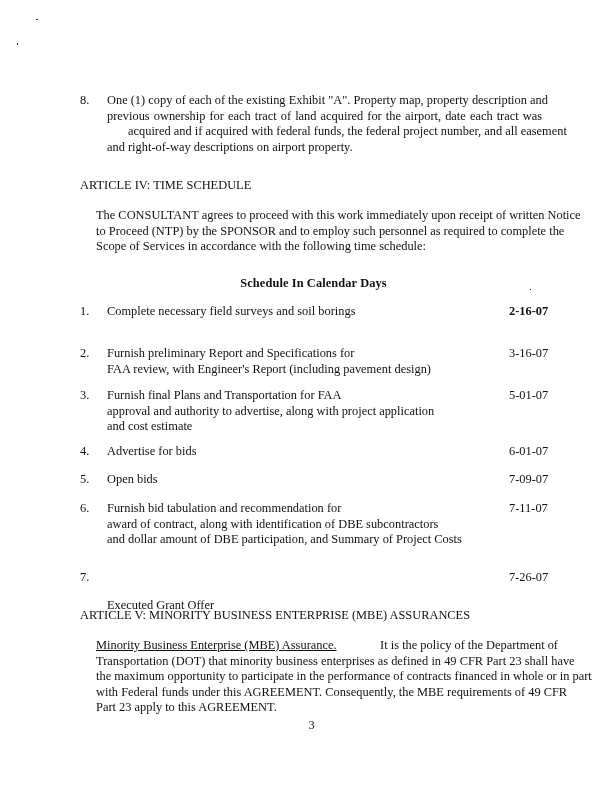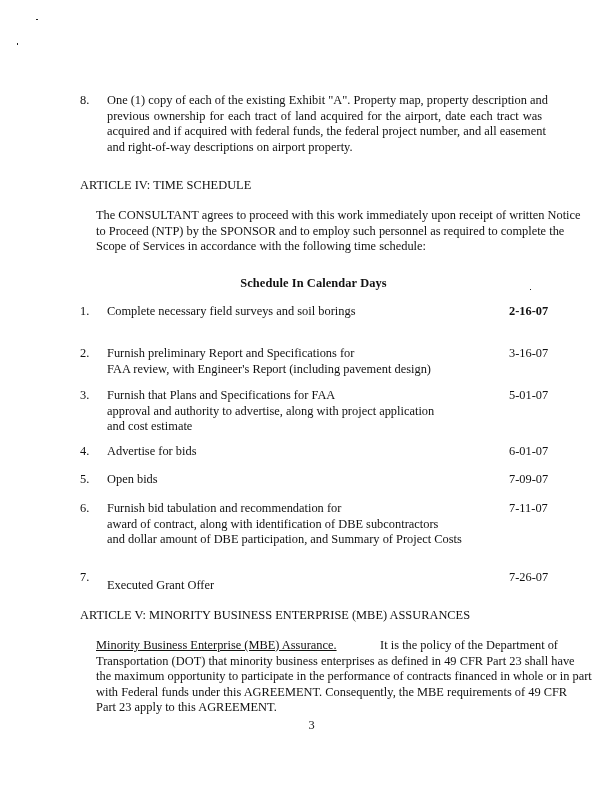--- a/index.html
+++ b/index.html
@@ -52,21 +52,21 @@
 
 <div class="speck" style="left:36px;top:19px;width:2px;height:1px;"></div>
 <div class="speck" style="left:17px;top:43px;width:1px;height:2px;"></div>
 <div class="speck" style="left:530px;top:289px;width:1px;height:1px;"></div>
 
 <div>
   <span class="item-num" style="top:93px;">8.</span>
   <div class="abs" style="left:107px;top:93px;width:435px;text-align:justify;">
     <span class="line" style="text-align:justify;text-align-last:justify;">One (1) copy of each of the existing Exhibit "A".  Property map, property description and</span>
     <span class="line" style="text-align:justify;text-align-last:justify;">previous ownership for each tract of land acquired for the airport, date each tract was</span>
-    <span class="line" style="text-align:justify;text-align-last:justify;">acquired and if acquired with federal funds, the federal project number, and all easement</span>
+    <span class="line" style="text-align:justify;text-align-last:justify;margin-left:21px;">acquired and if acquired with federal funds, the federal project number, and all easement</span>
     <span class="line">and right-of-way descriptions on airport property.</span>
   </div>
 </div>
 
 <div class="heading" style="top:178px;">ARTICLE IV:  TIME SCHEDULE</div>
 
 <div class="para" style="top:208px;">
   <span class="line" style="text-align-last:justify;">The CONSULTANT agrees to proceed with this work immediately upon receipt of written Notice</span>
   <span class="line" style="text-align-last:justify;">to Proceed (NTP) by the SPONSOR and to employ such personnel as required to complete the</span>
   <span class="line">Scope of Services in accordance with the following time schedule:</span>
@@ -88,21 +88,21 @@
     <div class="item-text" style="top:346px;">
       <span class="line">Furnish preliminary Report and Specifications for</span>
       <span class="line">FAA review, with Engineer's Report (including pavement design)</span>
     </div>
     <span class="item-date" style="top:346px;">3-16-07</span>
   </div>
 
   <div>
     <span class="item-num" style="top:388px;">3.</span>
     <div class="item-text" style="top:388px;">
-      <span class="line">Furnish that Plans and Specifications for FAA</span>
+      <span class="line">Furnish final Plans and Transportation for FAA</span>
       <span class="line">approval and authority to advertise, along with project application</span>
       <span class="line">and cost estimate</span>
     </div>
     <span class="item-date" style="top:388px;">5-01-07</span>
   </div>
 
   <div>
     <span class="item-num" style="top:444px;">4.</span>
     <div class="item-text" style="top:444px;">
       <span class="line">Advertise for bids</span>
@@ -123,21 +123,21 @@
     <div class="item-text" style="top:501px;">
       <span class="line">Furnish bid tabulation and recommendation for</span>
       <span class="line">award of contract, along with identification of DBE subcontractors</span>
       <span class="line">and dollar amount of DBE participation, and Summary of Project Costs</span>
     </div>
     <span class="item-date" style="top:501px;">7-11-07</span>
   </div>
 
   <div>
     <span class="item-num" style="top:570px;">7.</span>
-    <div class="item-text" style="top:578px;text-align:right;">
+    <div class="item-text" style="top:598px;text-align:right;">
       <span class="line">Executed Grant Offer</span>
     </div>
     <span class="item-date" style="top:570px;">7-26-07</span>
   </div>
 </div>
 
 <div class="heading" style="top:608px;">ARTICLE V:  MINORITY BUSINESS ENTERPRISE (MBE) ASSURANCES</div>
 
 <div class="para" style="top:638px;">
   <span class="line" style="display:flex;justify-content:space-between;">

